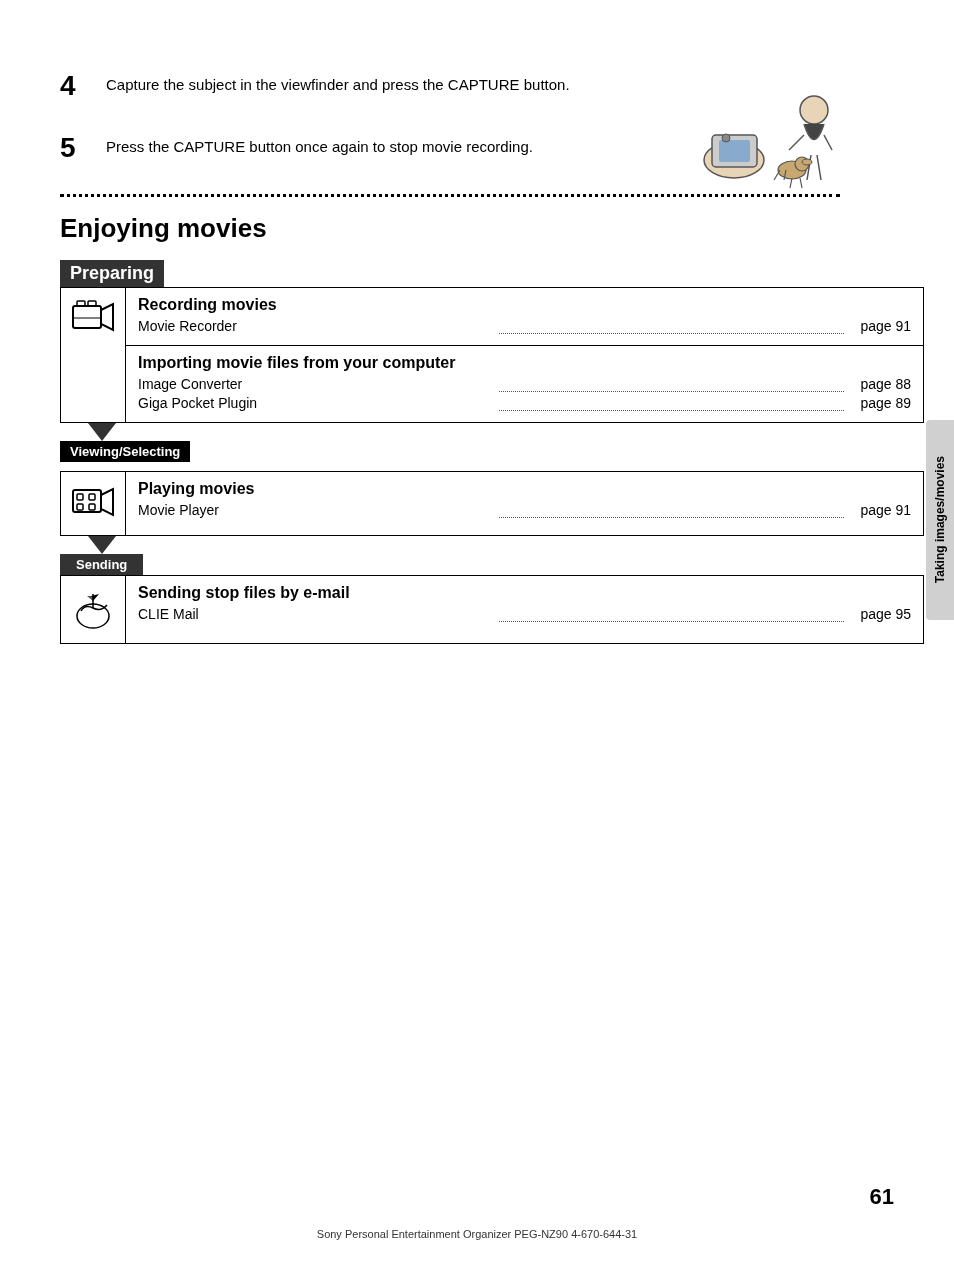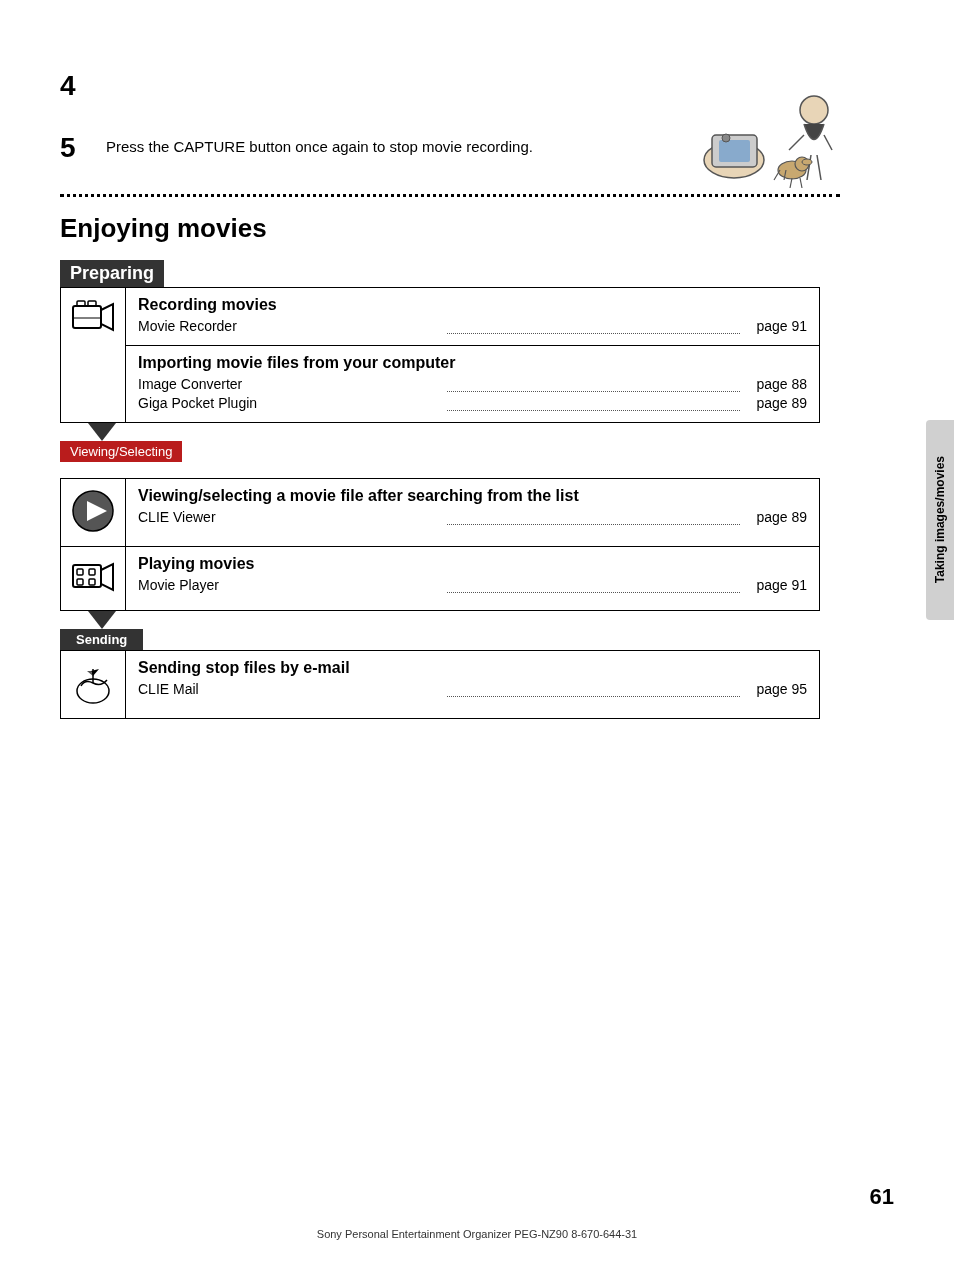--- a/index.html
+++ b/index.html
@@ -93,21 +93,21 @@
     }
 
     
     .section-title {
       font-size: 26px;
       font-weight: bold;
       margin-bottom: 16px;
     }
 
     .flow-table {
-      width: 760px;
+      width: 864px;
       border-collapse: collapse;
     }
 
     .flow-table td {
       border: 1px solid #000;
       vertical-align: top;
     }
 
     .icon-cell {
       width: 65px;
@@ -190,20 +190,21 @@
 
 <div class="page-container">
 
   <div class="side-tab">
     <span class="side-tab-text">Taking images/movies</span>
   </div>
 
   <div class="step" style="margin-top: 30px; padding-right: 220px;">
     <div class="step-number">4</div>
     <div class="step-content">
+      <div class="step-main-text">Capture the subject in the viewfinder and press the CAPTURE button.</div>
     </div>
   </div>
 
   <div class="illustration">
     <svg width="180" height="130" viewBox="0 0 180 130">
 
       <ellipse cx="60" cy="80" rx="30" ry="18" fill="#e8d5b7" stroke="#555" stroke-width="1.5"></ellipse>
       <rect x="38" y="55" width="45" height="32" rx="4" fill="#ccc" stroke="#555" stroke-width="1.5"></rect>
       <rect x="45" y="60" width="31" height="22" rx="2" fill="#88aacc"></rect>
       <ellipse cx="52" cy="58" rx="4" ry="4" fill="#888" stroke="#555" stroke-width="1"></ellipse>
@@ -279,40 +280,23 @@
         </tr>
       </tbody>
         </table>
     </div>
 
     <div class="arrow-container">
       <div class="arrow-down"></div>
     </div>
 
     <div>
-      <div style="display:inline-block; background:#b91c1c; color:#fff; padding:3px 10px; font-size:13px; font-weight:normal; margin-bottom:16px;">Viewing/Selecting</div>
+      <div style="display:inline-block; background:#000000; color:#fff; padding:3px 10px; font-size:13px; font-weight:bold; margin-bottom:9px;">Viewing/Selecting</div>
       <table class="flow-table">
         <tbody>
-            <tr>
-          <td class="icon-cell">
-            
-            <svg width="44" height="44" viewBox="0 0 44 44">
-              <circle cx="22" cy="22" r="20" fill="#555" stroke="#000" stroke-width="1.5"></circle>
-              <polygon points="16,12 36,22 16,32" fill="#fff"></polygon>
-            </svg>
-          </td>
-          <td class="content-cell">
-            <div class="entry-title">Viewing/selecting a movie file after searching from the list</div>
-            <div class="dotted-row">
-              <span class="entry-label">CLIE Viewer</span>
-              <span class="dotted-fill"></span>
-              <span class="entry-page">page 89</span>
-            </div>
-          </td>
-        </tr>
         <tr>
           <td class="icon-cell">
             
             <svg width="44" height="40" viewBox="0 0 44 40">
               <rect x="2" y="8" width="28" height="22" rx="2" fill="none" stroke="#000" stroke-width="2"></rect>
               <polygon points="30,13 42,7 42,33 30,27" fill="none" stroke="#000" stroke-width="2"></polygon>
               <rect x="6" y="12" width="6" height="6" rx="1" fill="none" stroke="#000" stroke-width="1.5"></rect>
               <rect x="18" y="12" width="6" height="6" rx="1" fill="none" stroke="#000" stroke-width="1.5"></rect>
               <rect x="6" y="22" width="6" height="6" rx="1" fill="none" stroke="#000" stroke-width="1.5"></rect>
               <rect x="18" y="22" width="6" height="6" rx="1" fill="none" stroke="#000" stroke-width="1.5"></rect>
@@ -360,15 +344,15 @@
           </td>
         </tr>
       </tbody>
         </table>
     </div>
 
   </div>
 
   <div class="page-number">61</div>
 
-  <div class="footer">Sony Personal Entertainment Organizer  PEG-NZ90  8-670-644-31</div>
+  <div class="footer">Sony Personal Entertainment Organizer  PEG-NZ90  4-670-644-31</div>
 
 </div>
 
 </body></html>

